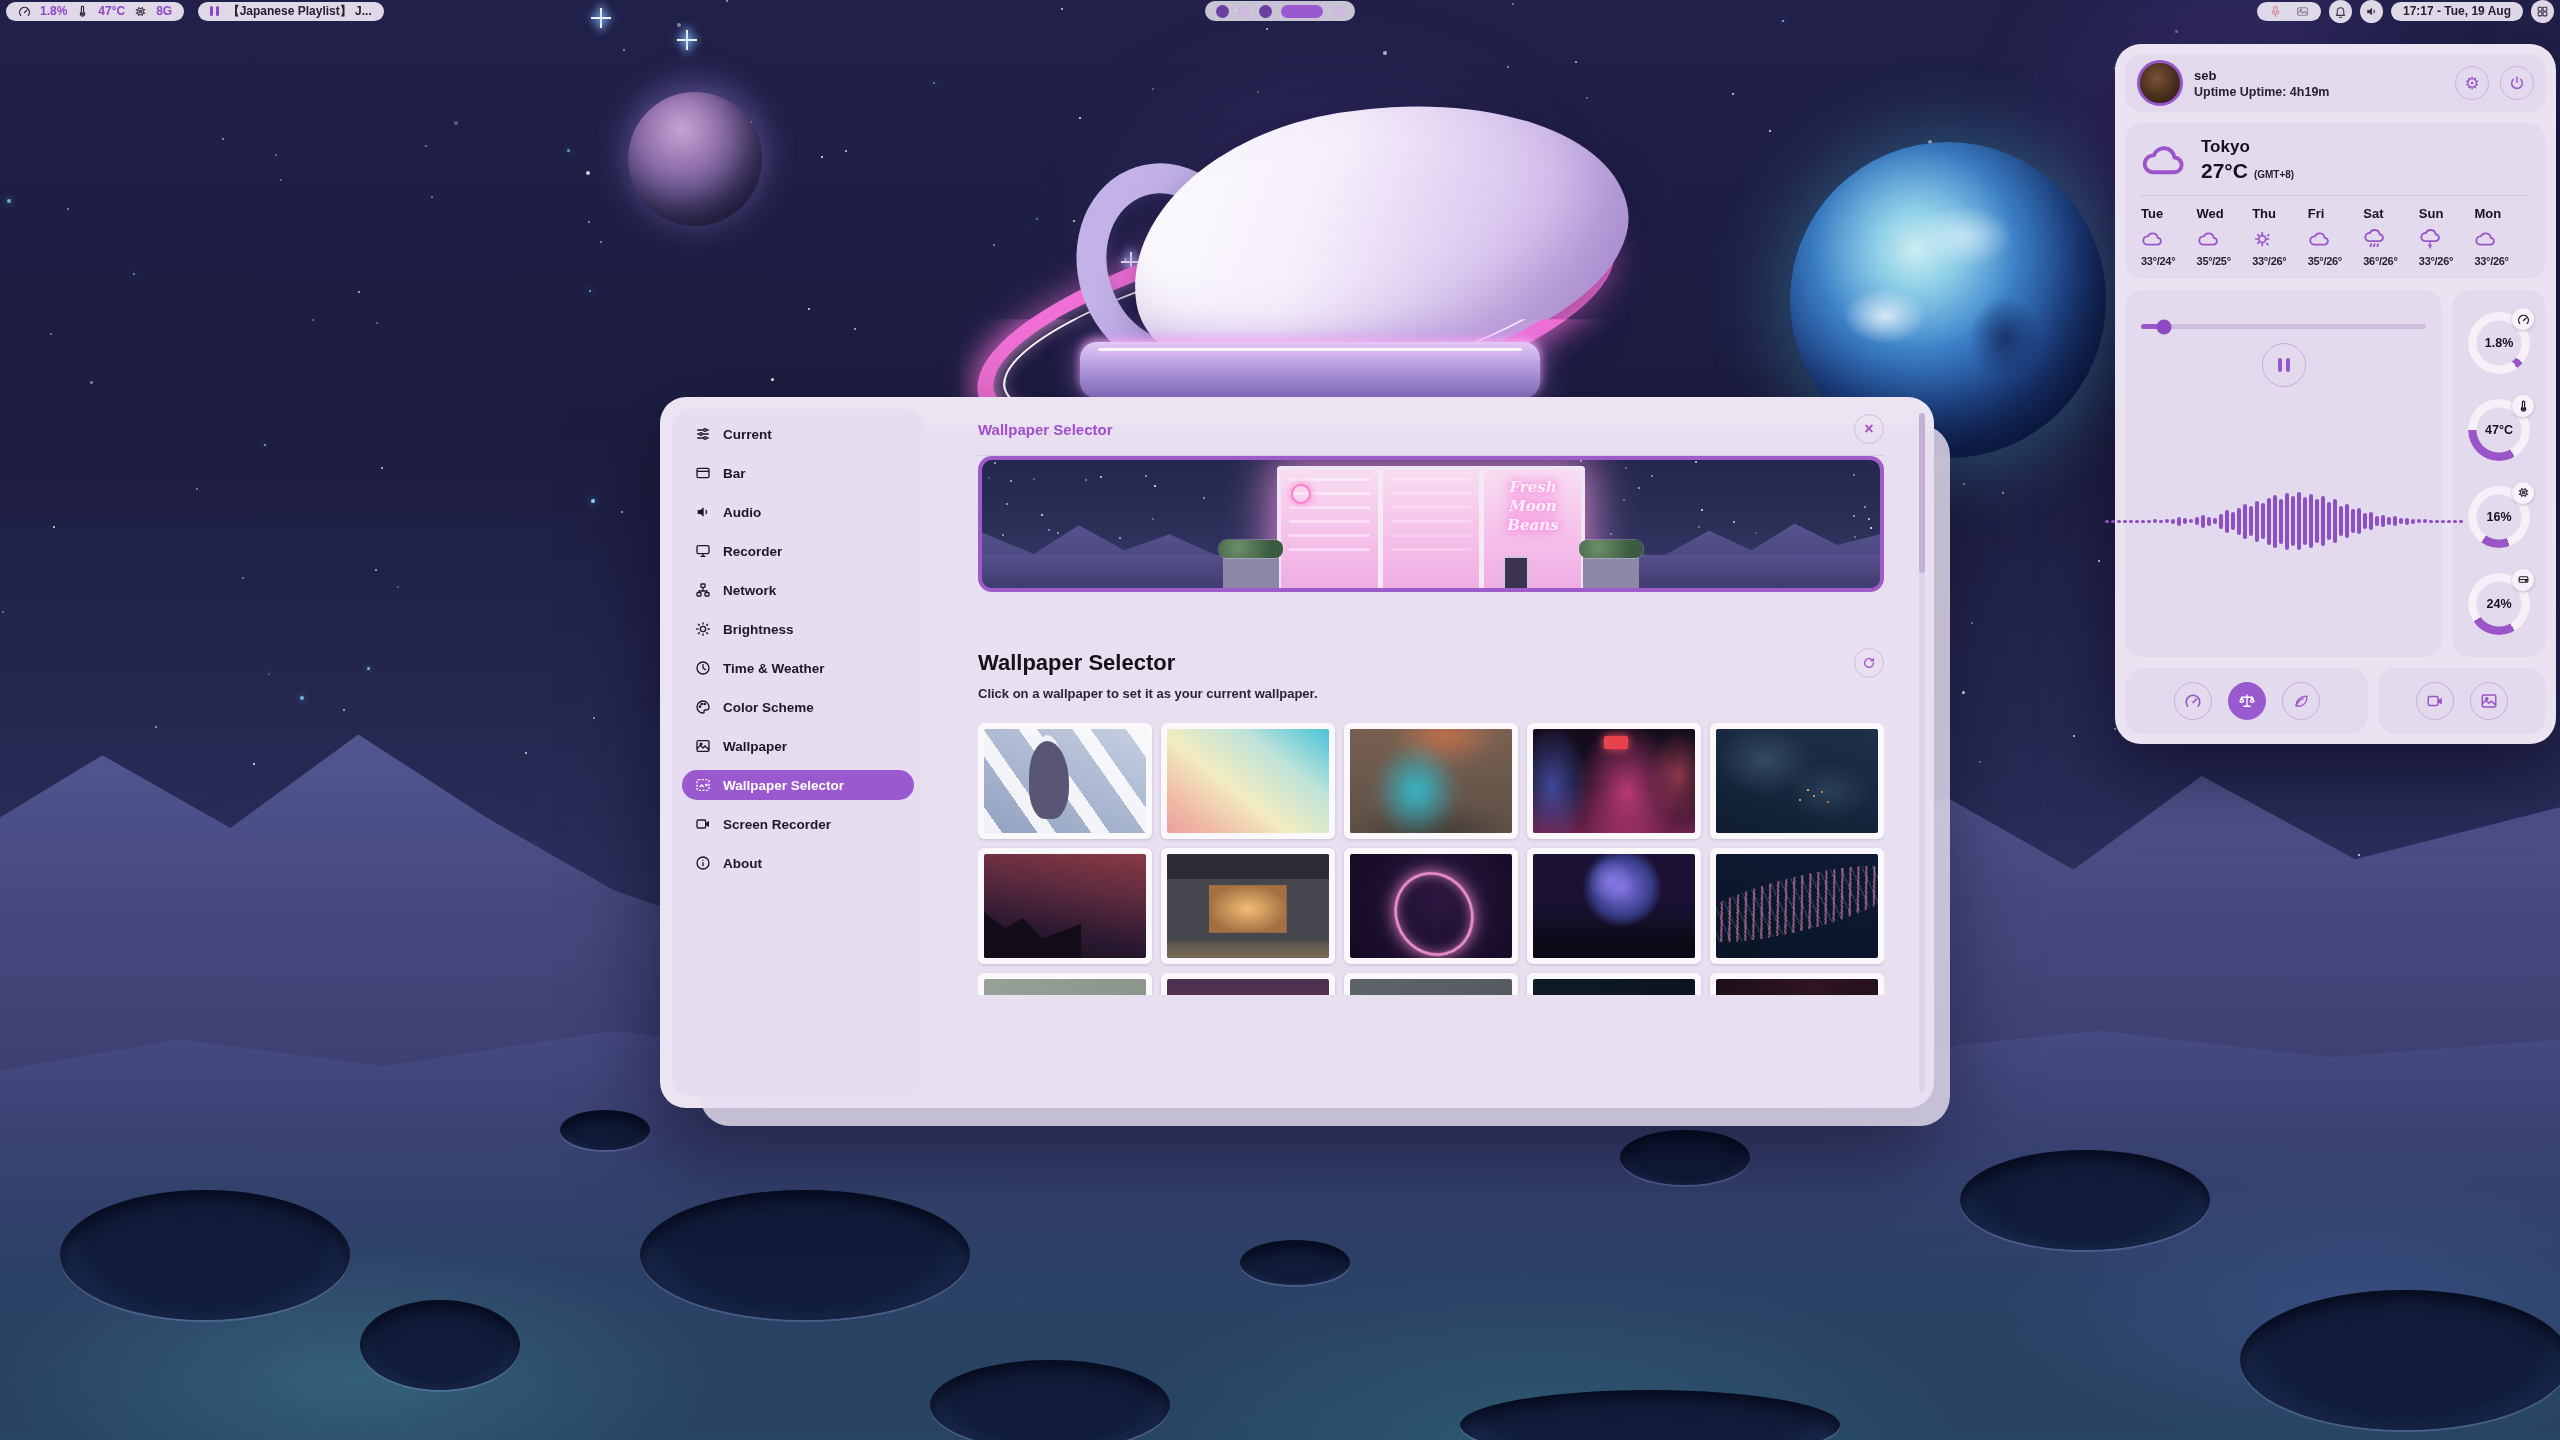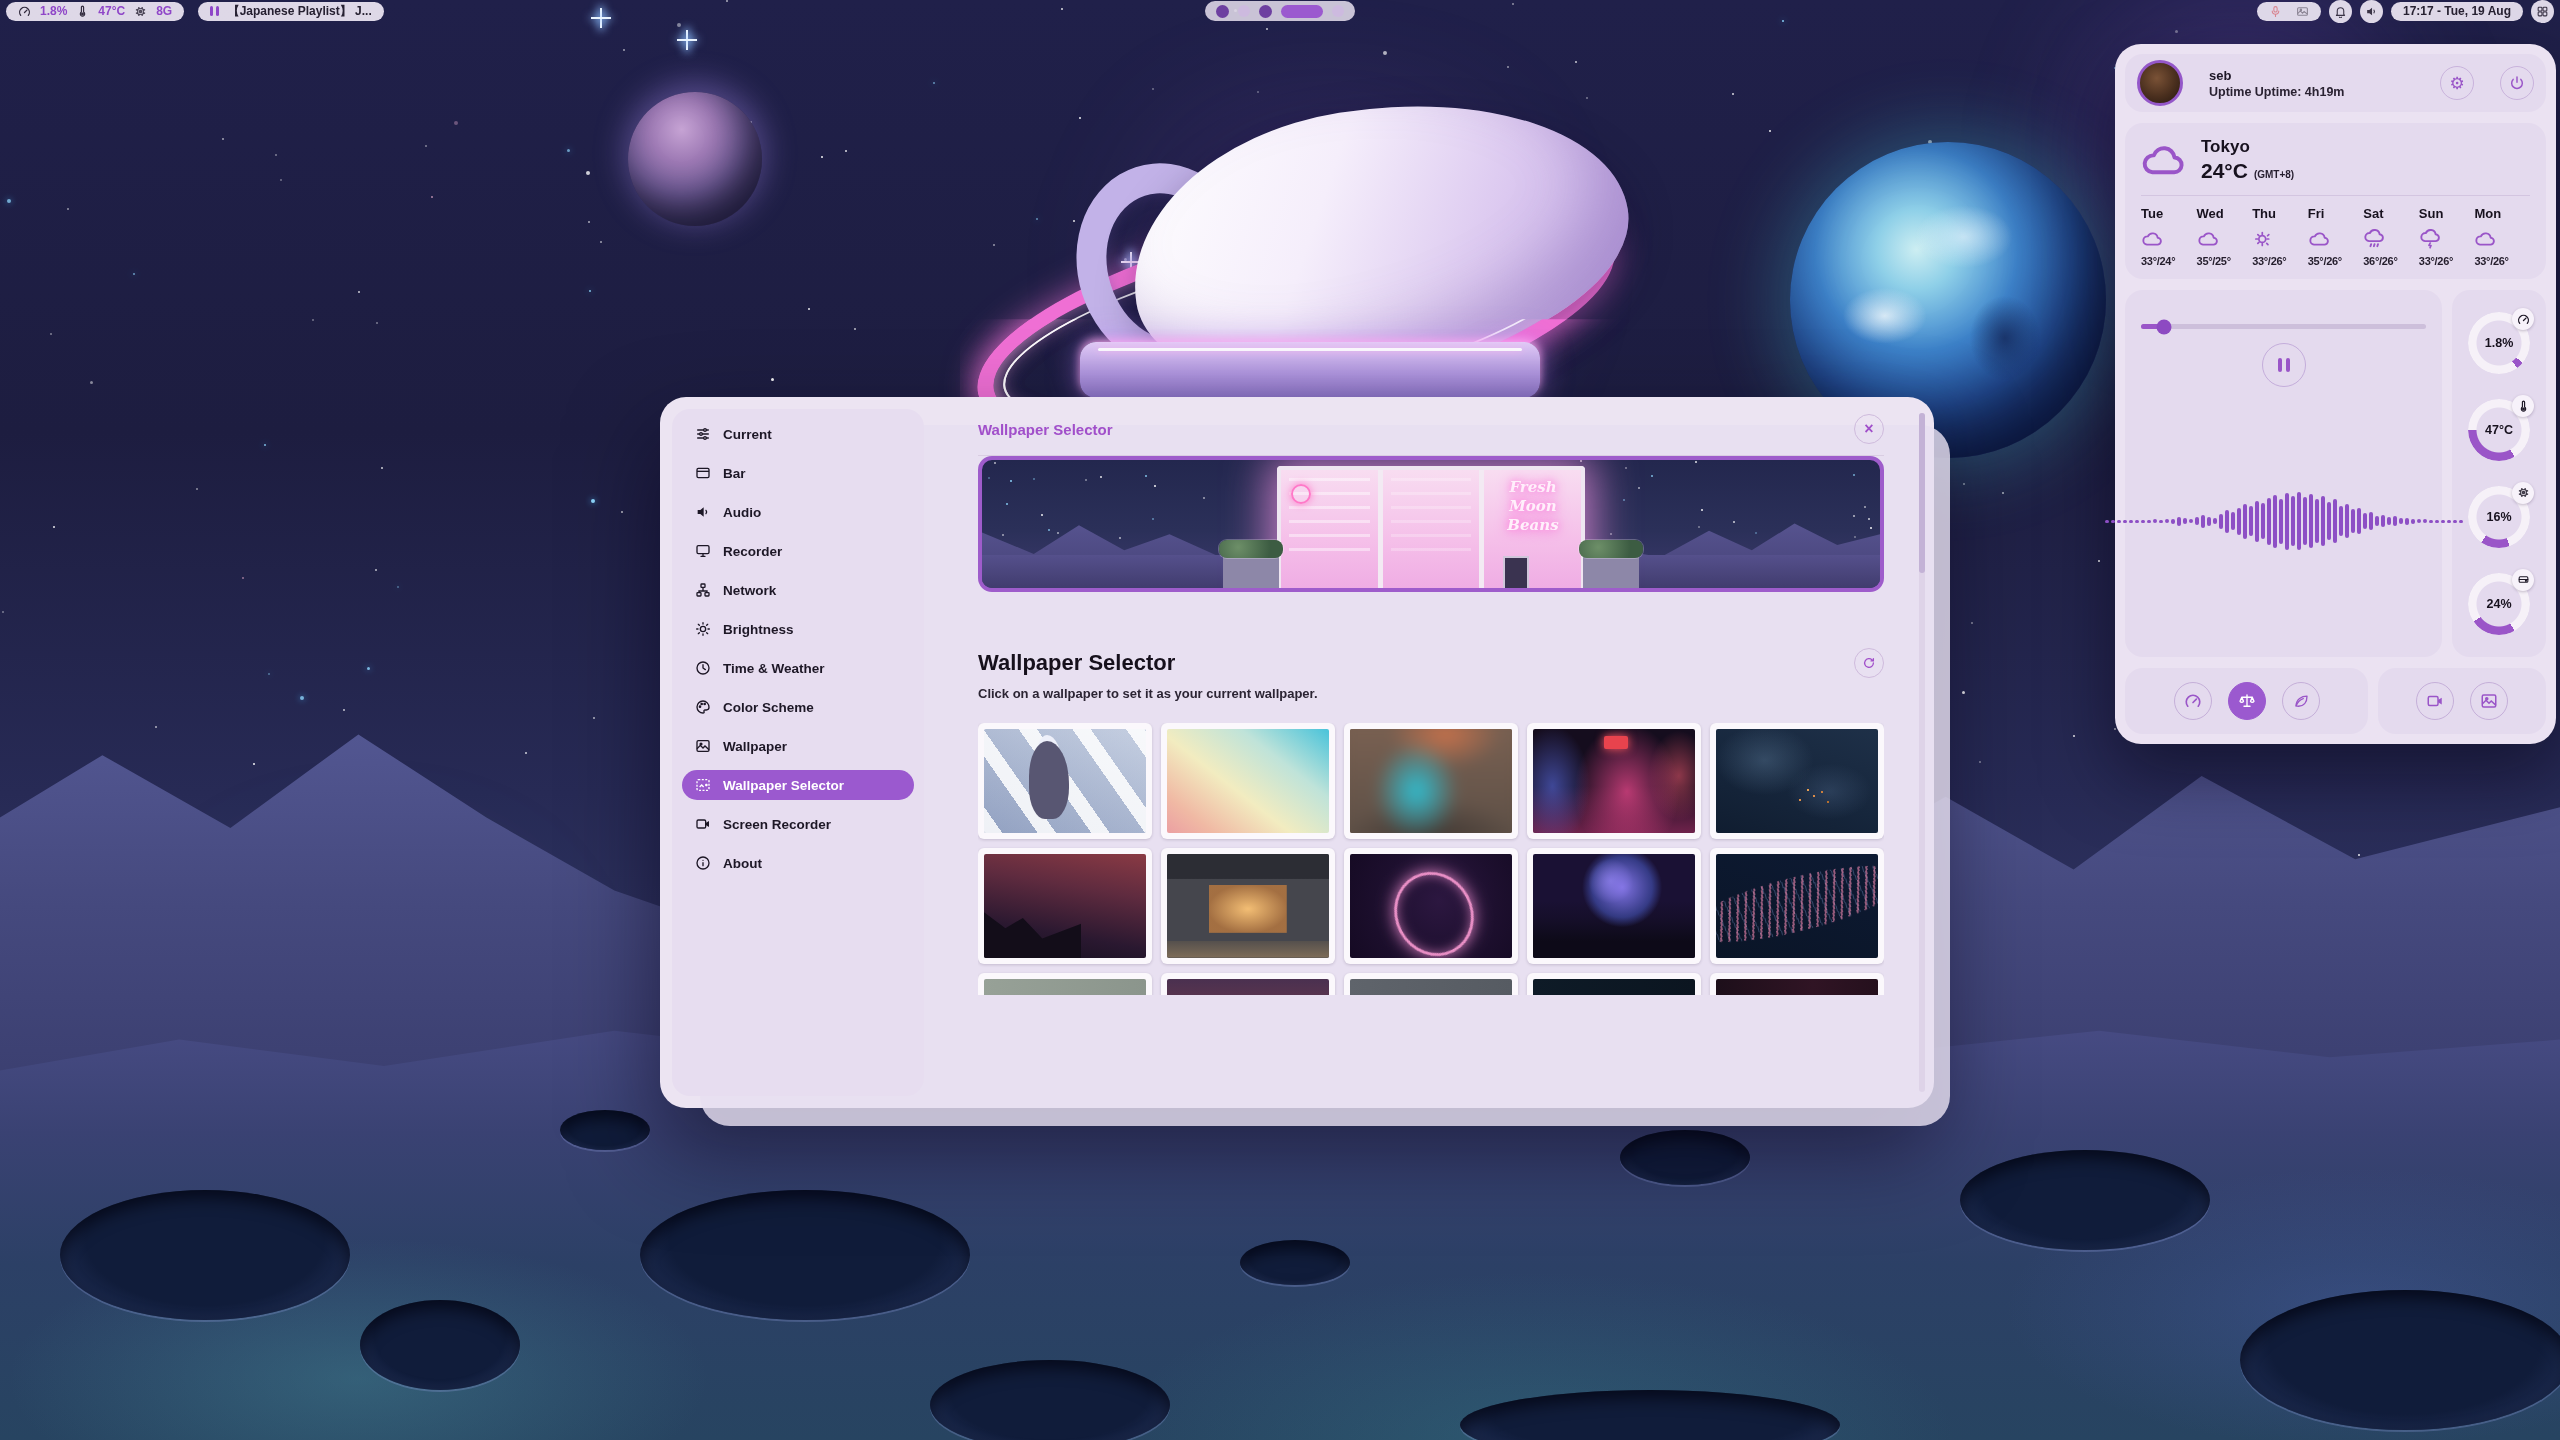--- a/index.html
+++ b/index.html
@@ -156,21 +156,21 @@
   .wp12::before{content:"";position:absolute;inset:0;background:radial-gradient(ellipse 40px 20px at 40% 40%,rgba(205,96,72,.9),transparent 70%),radial-gradient(ellipse 50px 22px at 70% 30%,rgba(190,85,60,.8),transparent 70%);}
   .wp13{background:linear-gradient(90deg,#5f646b,#565b62);}
   .wp14{background:linear-gradient(90deg,#0e1b27,#0b1520);}
   .wp15{background:linear-gradient(90deg,#1d0f1a,#301424 60%,#25101d 100%);}
   .scrolltrack{position:absolute;right:9px;top:16px;bottom:16px;width:6px;border-radius:3px;background:#ded3e8;}
   .scrollthumb{width:6px;height:160px;border-radius:3px;background:#c3b2d6;}
   
   .panel{position:absolute;left:2115px;top:44px;width:441px;height:700px;background:#ebe2f2;border-radius:26px;z-index:40;
     box-shadow:0 30px 70px rgba(8,4,24,.5);padding:10px;box-sizing:border-box;display:flex;flex-direction:column;gap:11px;}
   .card{background:#e4daee;border-radius:18px;}
-  .user-card{height:58px;flex:none;display:flex;align-items:center;gap:26px;padding:0 12px;justify-content:flex-end;}
+  .user-card{height:58px;flex:none;display:flex;align-items:center;gap:11px;padding:0 12px;justify-content:flex-end;}
   .avatar{width:40px;height:40px;border-radius:50%;border:3px solid #9457c9;background:radial-gradient(circle at 42% 38%,#7a5236 0%,#4a2f1e 55%,#241710 100%);flex:none;}
   .u-name{font-size:13px;font-weight:800;color:#1d1726;}
   .u-uptime{font-size:12.5px;font-weight:600;color:#2a2232;margin-top:2px;}
   .panelbtn{width:34px;height:34px;border-radius:50%;border:1.5px solid #c9b3dc;display:flex;align-items:center;justify-content:center;color:#9a55c8;background:transparent;cursor:pointer;}
   .panelbtn svg{width:16px;height:16px;}
   .gear-glyph{font-size:17px;line-height:1;color:#9a55c8;}
   .user-card .spacer{flex:1;}
   .weather-card{flex:none;padding:14px 16px 12px;}
   .w-head{display:flex;align-items:center;gap:14px;}
   .w-head svg{width:46px;height:34px;color:#9a55c8;}
@@ -806,21 +806,21 @@
   <div class="card weather-card">
     <div class="w-head">
       <span>
           <svg viewBox="0 0 28 20" fill="none" stroke="currentColor" stroke-width="2.4" stroke-linejoin="round">
             <path d="M7 17.5h13a4.5 4.5 0 0 0 .4-9A6.5 6.5 0 0 0 7.8 7.2 4.8 4.8 0 0 0 7 17.5z"></path>
           </svg>
         </span>
       <div>
         <div class="w-city">Tokyo</div>
         <div class="w-temp-row">
-          <span class="w-temp">24°C</span>
+          <span class="w-temp">27°C</span>
           <span class="w-tz">(GMT+8)</span>
         </div>
       </div>
     </div>
     <div class="w-div"></div>
     <div class="w-days">
       <div>
           <div class="fc-day">Tue</div>
           <div class="fc-ic">
             <svg viewBox="0 0 28 20" fill="none" stroke="currentColor" stroke-width="2.2" stroke-linejoin="round">

